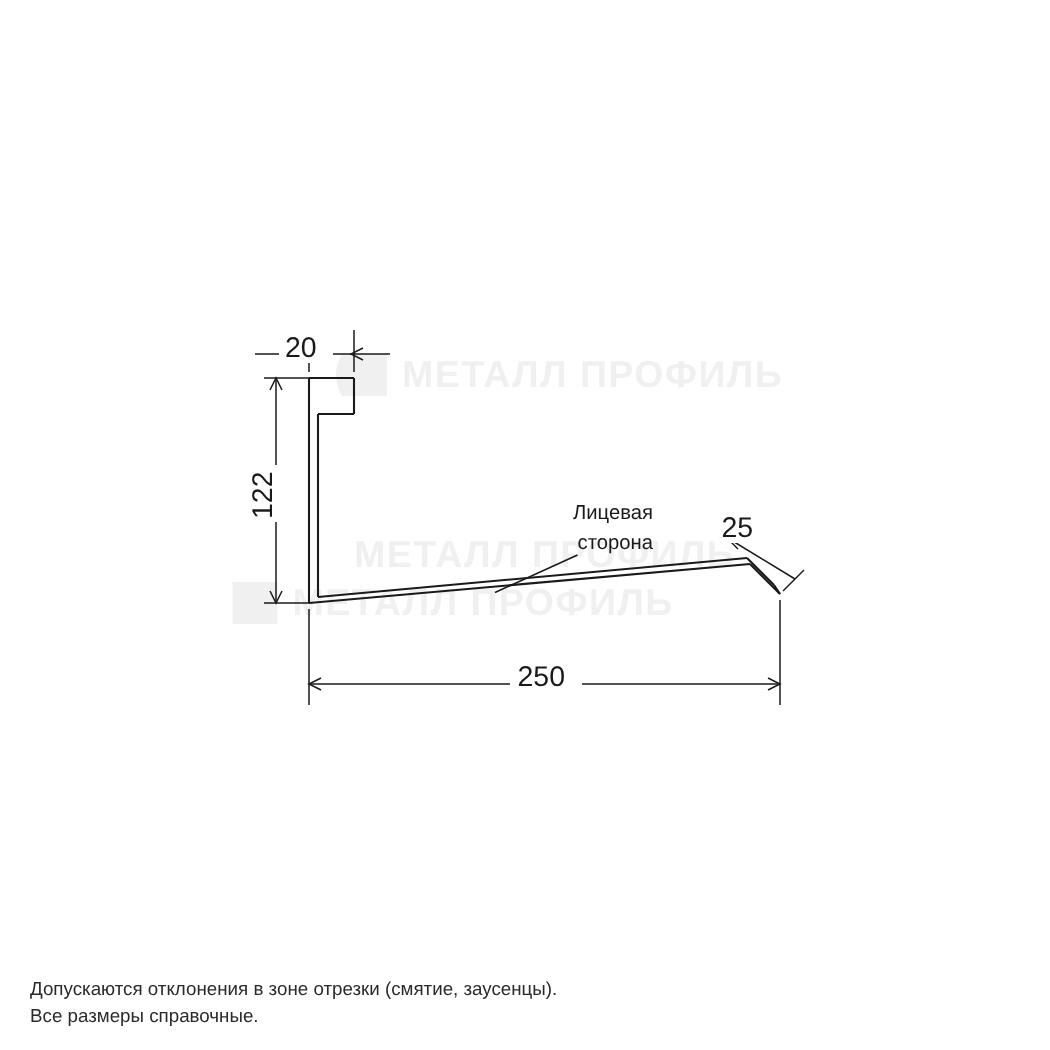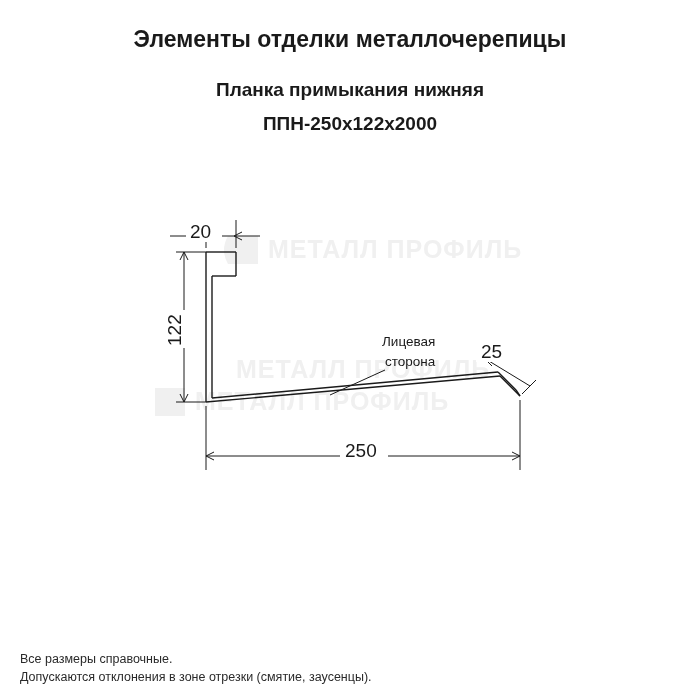--- a/index.html
+++ b/index.html
@@ -93,25 +93,20 @@
     font-family: "Liberation Sans", sans-serif;
     font-size: 13.5px;
     fill: #1a1a1a;
   }
 </style>
 </head>
 <body>
 
 <div class="page">
 
-  <div class="title-block">
-    <div class="main-title">Элементы отделки металлочерепицы</div>
-    <div class="sub-title">Планка примыкания нижняя</div>
-    <div class="code-title">ППН-250х122х2000</div>
-  </div>
 
   <div class="drawing">
     <svg width="700" height="370" viewBox="0 0 700 370">
 
       <g opacity="1">
         <g transform="translate(228,48)">
           <path class="wm" d="M0 8 h30 v28 h-30 z M4 12 h10 v20 h-10 z M18 12 h8 v20 h-8 z"></path>
           <path class="wm" d="M0 8 q-8 14 0 28 z"></path>
         </g>
         <text class="wm-text" x="268" y="78">МЕТАЛЛ ПРОФИЛЬ</text>
@@ -186,17 +181,17 @@
       <g>
         <path class="dim-line" d="M330 215 L385 190"></path>
         <text class="label-text" x="382" y="166">Лицевая</text>
         <text class="label-text" x="385" y="186">сторона</text>
       </g>
 
     </svg>
   </div>
 
   <div class="footer">
+    <div>Допускаются отклонения в зоне отрезки (смятие, заусенцы).</div>
     <div>Все размеры справочные.</div>
-    <div>Допускаются отклонения в зоне отрезки (смятие, заусенцы).</div>
   </div>
 
 </div>
 
 </body></html>

